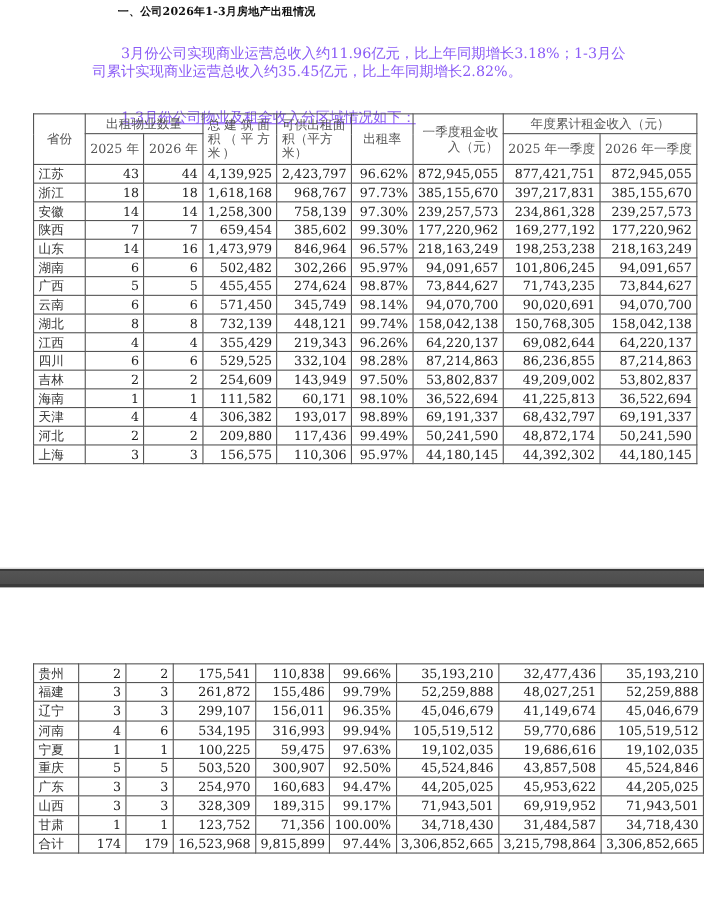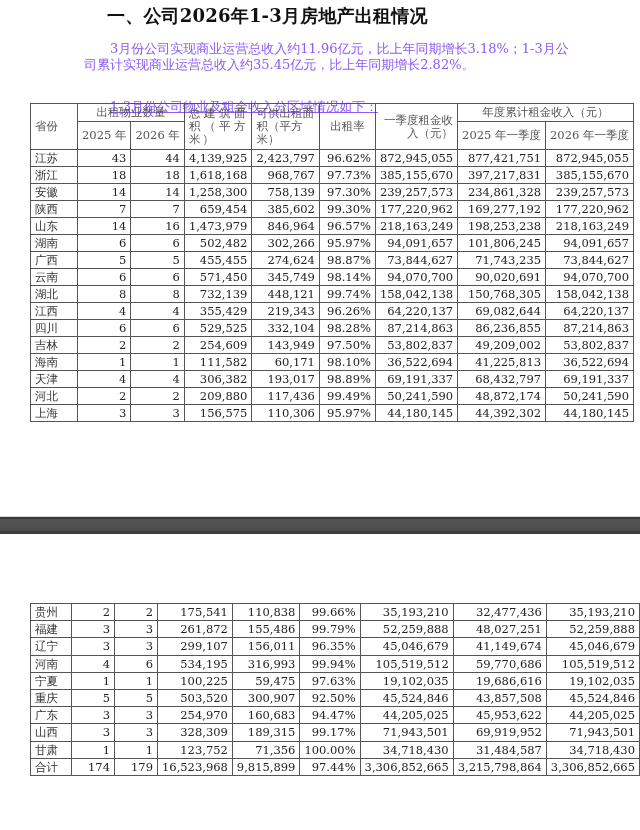--- a/index.html
+++ b/index.html
@@ -1,18 +1,18 @@
 <!DOCTYPE html>
 <html><head>
 <meta charset="utf-8">
 <style>
   html, body { margin: 0; padding: 0; background: #ffffff; }
   body { width: 640px; height: 830px; position: relative; overflow: hidden;
          font-family: "DejaVu Serif", "Liberation Serif", serif; color: #222; }
-  .heading { position: absolute; left: 107px; top: 4px; font-size: 18px; font-weight: bold; letter-spacing: 0.2px; color: #111; }
+  .heading { position: absolute; left: 107px; top: 4px; font-size: 10px; font-weight: bold; letter-spacing: 0.2px; color: #111; }
   .para { position: absolute; font-size: 13px; color: #8b5cf6; white-space: nowrap; }
   .p1 { left: 110px; top: 40px; }
   .p2 { left: 84px; top: 56px; }
   .p3 { left: 110px; top: 98px; text-decoration: underline; }
   table { position: absolute; left: 30px; border-collapse: collapse; table-layout: fixed; font-size: 11.5px; }
   td, th { border: 1px solid #555; padding: 0 4px; overflow: hidden; white-space: nowrap; }
   th { font-weight: normal; color: #555; font-size: 11.5px; line-height: 13px; }
   td { height: 16px; line-height: 16px; text-align: right; color: #222; }
   td.prov { text-align: left; color: #333; }
   .top-table { top: 103px; border: 1.5px solid #444; }
@@ -38,21 +38,21 @@
       <col style="width:51px">
       <col style="width:64px">
     <col style="width:58px">
       <col style="width:56px">
       <col style="width:77px">
       <col style="width:87px">
       <col style="width:86px">
   </colgroup>
   <thead>
     <tr style="height:18px">
-      <th rowspan="2" style="text-align:left">省份</th>
+      <th rowspan="2" style="text-align:center">省份</th>
       <th colspan="2">出租物业数量</th>
       <th rowspan="2" class="wrap wrap-j">总建筑面积（平方米）</th>
       <th rowspan="2" class="wrap">可供出租面积（平方米）</th>
       <th rowspan="2">出租率</th>
       <th rowspan="2" class="wrap" style="text-align:right">一季度租金收入（元）</th>
       <th colspan="2">年度累计租金收入（元）</th>
     </tr>
     <tr style="height:28px">
       <th>2025 年</th>
       <th>2026 年</th>

